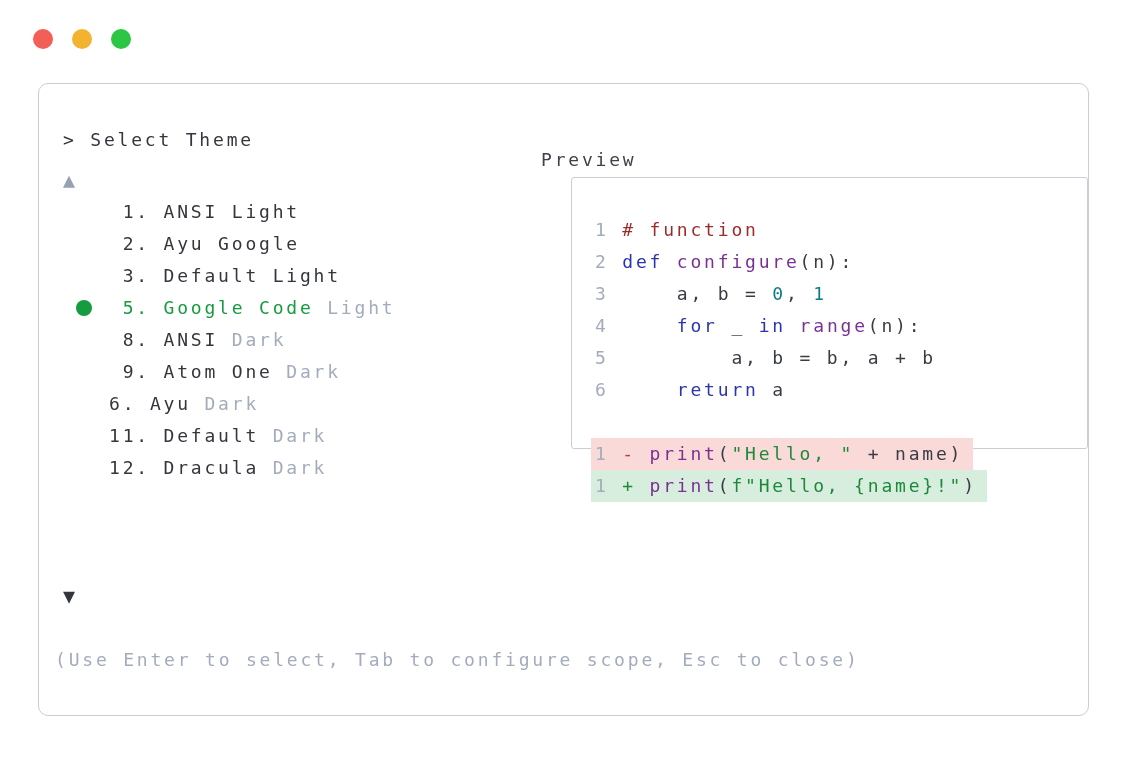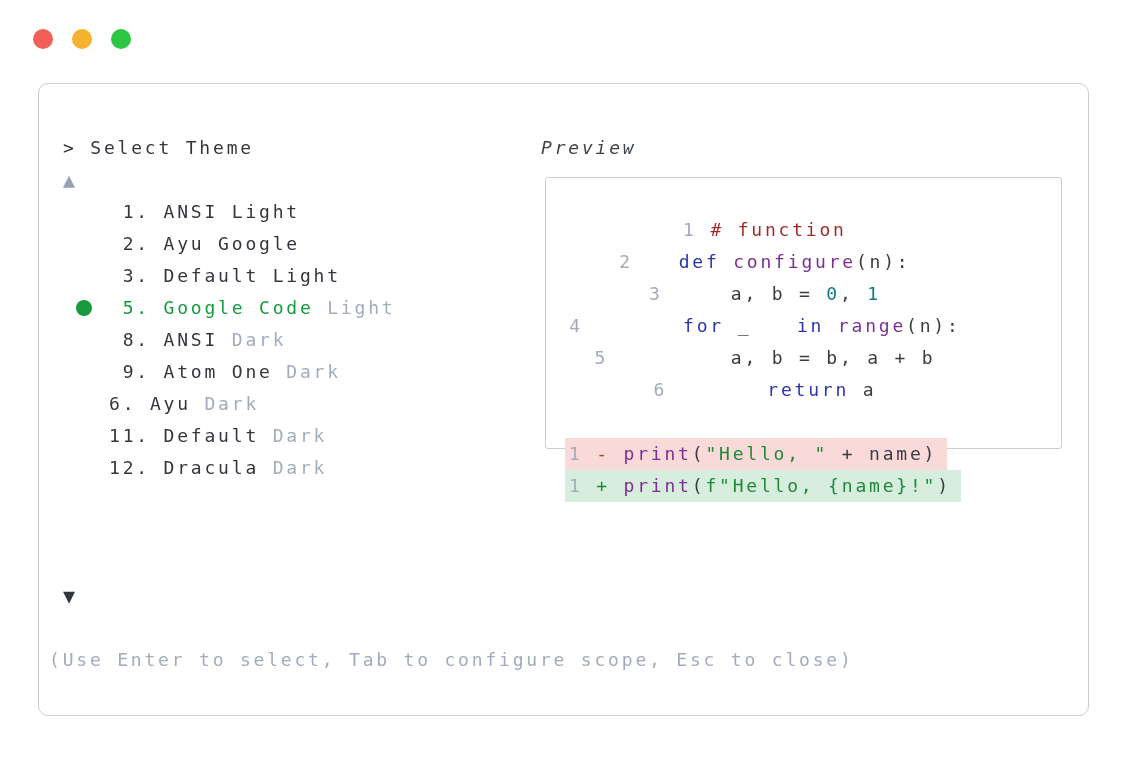--- a/index.html
+++ b/index.html
@@ -17,45 +17,45 @@
     width:1129px;height:757px;background:#ffffff;position:relative;overflow:hidden;
     font-family:"DejaVu Sans Mono","Liberation Mono",monospace;
     font-size:18px;letter-spacing:2.8px;color:var(--text-dark);
   }
   .traffic-lights{position:absolute;left:33px;top:29px;display:flex;gap:19px;}
   .traffic-light{width:20px;height:20px;border-radius:50%;display:inline-block;}
   .panel{
     position:absolute;left:38px;top:83px;width:1051px;height:633px;
     border:1.5px solid var(--border);border-radius:10px;background:#fff;
   }
-  .picker-title{position:absolute;left:24px;top:48px;line-height:32px;white-space:pre;color:var(--text-dark);}
+  .picker-title{position:absolute;left:24px;top:40px;line-height:32px;white-space:pre;color:var(--text-dark);}
   .scroll-up{position:absolute;left:24px;top:80px;line-height:32px;font-size:20px;letter-spacing:0;color:var(--arrow-up);}
   .scroll-down{position:absolute;left:24px;top:496px;line-height:32px;font-size:20px;letter-spacing:0;color:var(--text-dark);}
   .theme-list{position:absolute;left:50px;top:112px;}
   .theme-row{position:relative;height:32px;line-height:32px;white-space:pre;margin-left:20px;}
   .theme-row .bullet{position:absolute;left:-33px;top:8px;width:16px;height:16px;border-radius:50%;background:var(--accent-green);}
   .num{display:inline;}
   .green{color:var(--accent-green);}
   .gray{color:var(--text-gray);}
   .dark{color:var(--text-dark);}
-  .footer-hint{position:absolute;left:10px;top:560px;line-height:32px;white-space:pre;color:var(--text-gray);}
-  .preview-label{position:absolute;left:502px;top:48px;line-height:32px;color:var(--preview-label);font-style:italic;}
+  .footer-hint{position:absolute;left:16px;top:560px;line-height:32px;white-space:pre;color:var(--text-gray);}
+  .preview-label{position:absolute;left:502px;top:60px;line-height:32px;color:var(--preview-label);}
   .preview-box{
-    position:absolute;left:506px;top:93px;width:517px;height:272px;
-    border:1.5px solid var(--border);border-radius:3px;background:#fff;text-align:center;
+    position:absolute;left:532px;top:93px;width:517px;height:272px;
+    border:1.5px solid var(--border);border-radius:3px;background:#fff;
   }
   .code-area{position:absolute;left:23px;top:36px;}
   .code-line{height:32px;line-height:32px;white-space:pre;}
   .spacer{height:32px;}
   .diff-line{height:32px;line-height:32px;white-space:pre;width:max-content;padding:0 10px 0 4px;margin-left:-4px;}
   .diff-line.del{background:var(--del-bg);}
   .diff-line.add{background:var(--add-bg);}
   .tok-ln{color:var(--text-gray);}
   .tok-com{color:var(--comment-red);}
-  .tok-kw{color:var(--keyword-blue);margin-left:32px;}
+  .tok-kw{color:var(--keyword-blue);}
   .tok-fn{color:var(--func-purple);}
   .tok-pl{color:var(--code-dark);}
   .tok-num{color:var(--number-teal);}
   .tok-str{color:var(--string-green);}
   .tok-del{color:var(--del-red);}
   .tok-add{color:var(--add-green);}
 </style>
 </head>
 <body>
 

